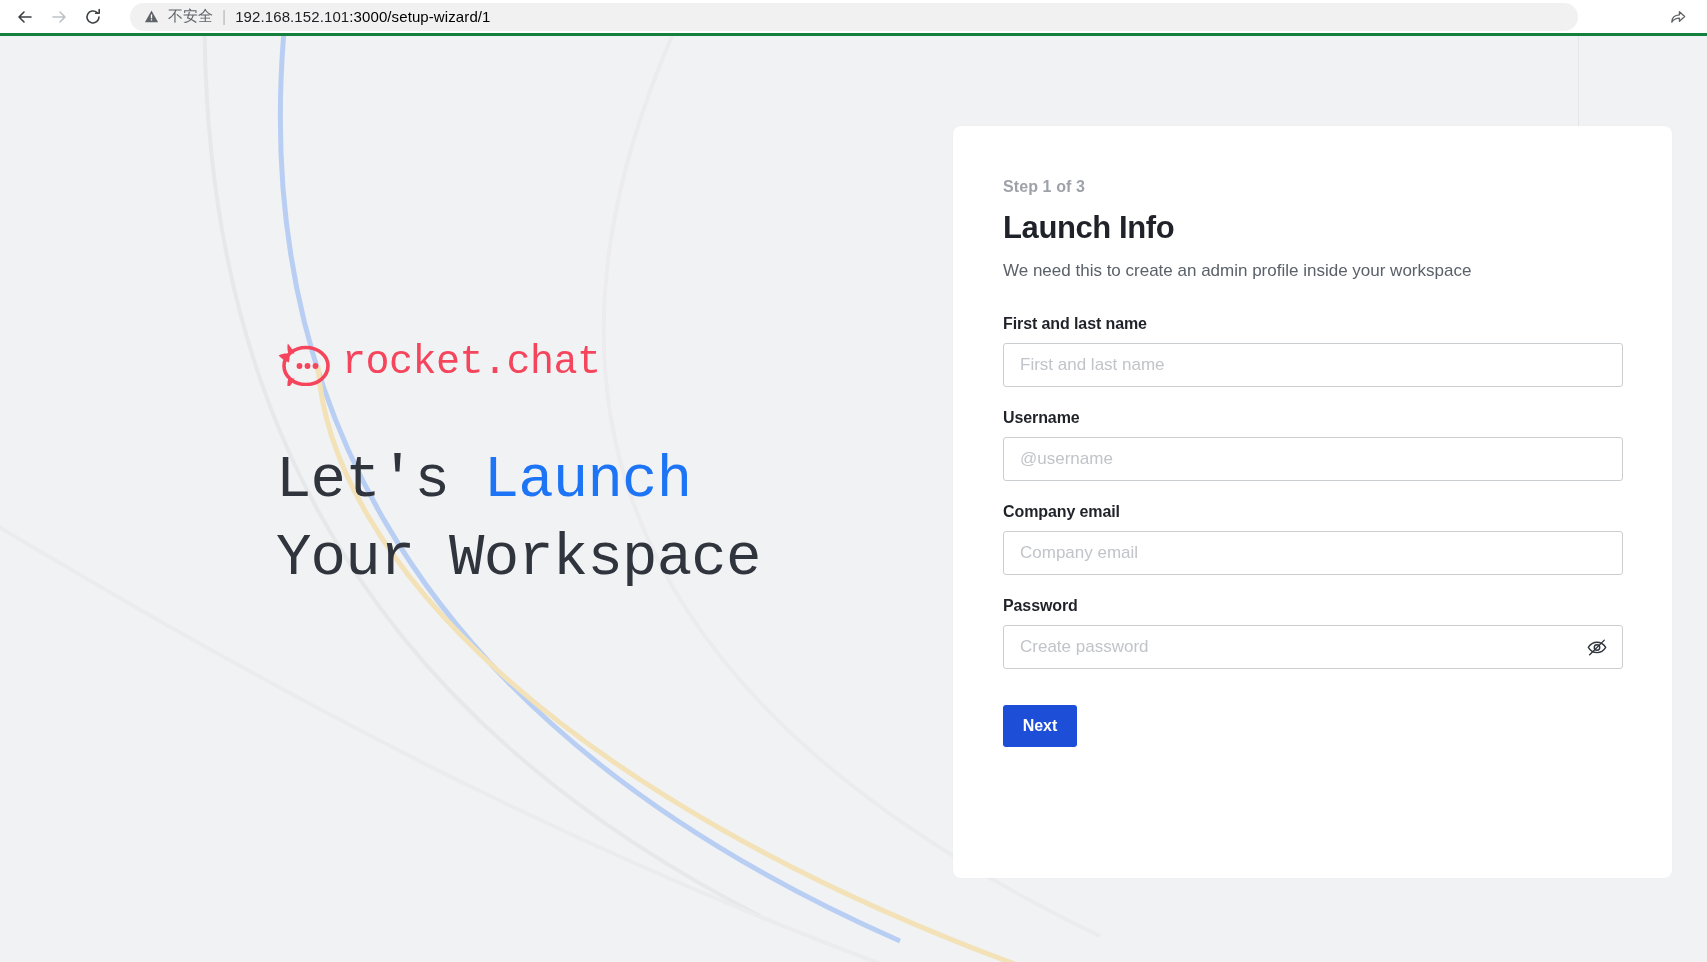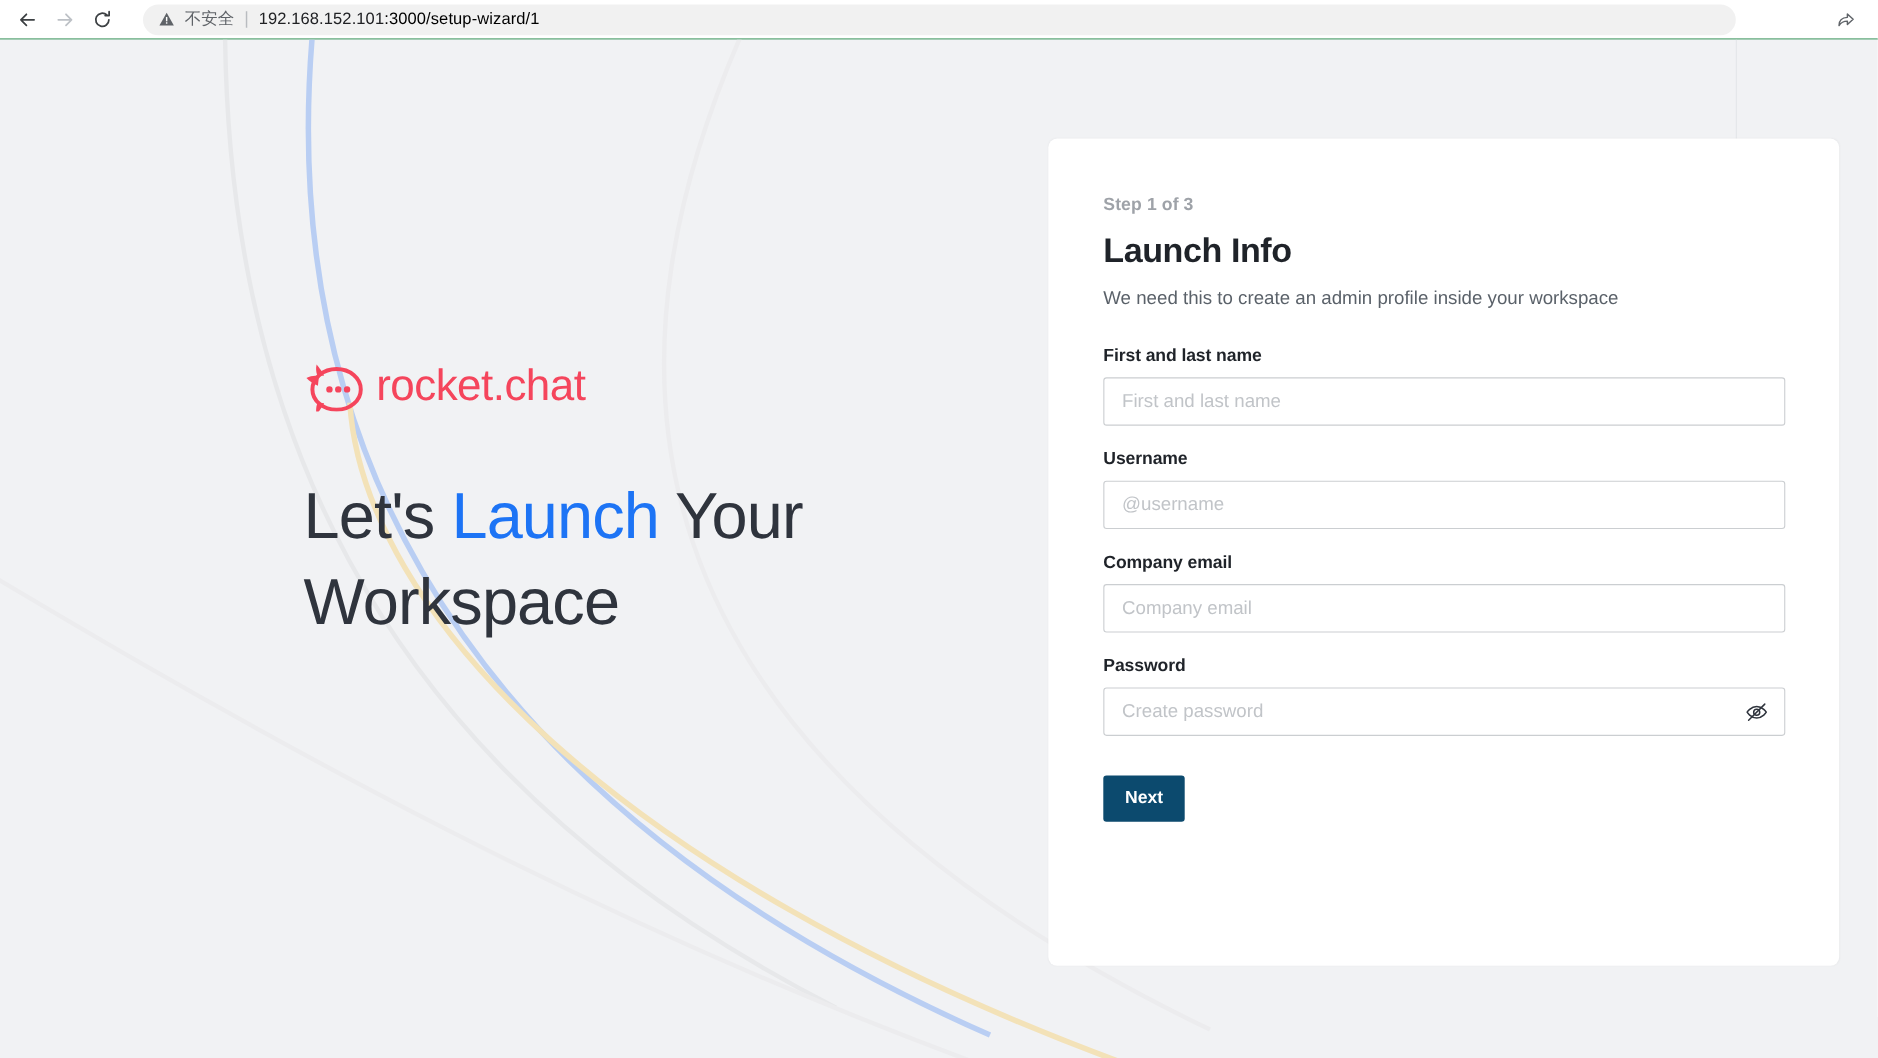--- a/index.html
+++ b/index.html
@@ -12,21 +12,21 @@
     background: #ffffff;
   }
 
   
   .browser-bar {
     position: absolute;
     top: 0; left: 0;
     width: 1707px;
     height: 36px;
     background: #ffffff;
-    border-bottom: 1px solid #15803d;
+    border-bottom: 3px solid #15803d;
     display: flex;
     align-items: center;
   }
   .nav-btn {
     width: 34px; height: 34px;
     display: flex; align-items: center; justify-content: center;
     flex: 0 0 auto;
   }
   .nav-btn:first-child { margin-left: 8px; }
   .nav-btn svg { display: block; }
@@ -95,22 +95,23 @@
     left: 1578px;
     width: 1px;
     height: 110px;
     background: #e4e6e9;
   }
 
   
   .hero {
     position: absolute;
     left: 276px;
-    top: 288px;
+    top: 300px;
     width: 560px;
+    font-family: Liberation Mono, monospace;
   }
 
   .logo-row {
     display: flex;
     align-items: center;
     height: 54px;
     margin-bottom: 52px;
   }
   .logo-mark { flex: 0 0 auto; display: flex; }
   .logo-word {
@@ -201,21 +202,21 @@
     display: flex; align-items: center; justify-content: center;
     background: none; border: none;
     cursor: pointer;
     padding: 0;
   }
 
   .next-btn {
     margin-top: 14px;
     width: 74px;
     height: 42px;
-    background: #0c4a6e;
+    background: #1d4ed8;
     border: none;
     border-radius: 3px;
     color: #ffffff;
     font-family: "Liberation Sans", sans-serif;
     font-size: 16px;
     font-weight: bold;
     cursor: pointer;
   }
 </style>
 </head>

